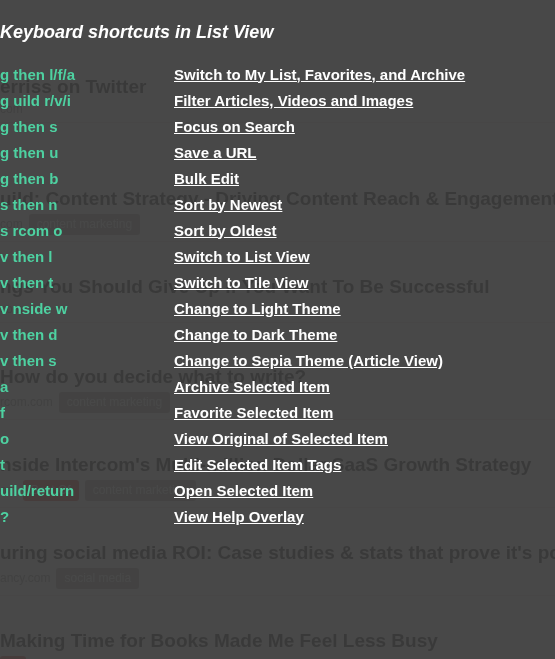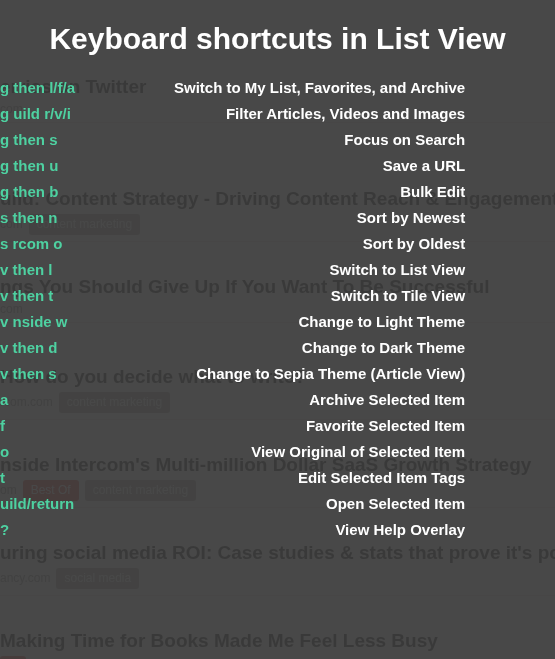--- a/index.html
+++ b/index.html
@@ -47,24 +47,25 @@
     line-height: 1.4;
   }
   .tag.red { background: #e0524c; }
   .overlay {
     position: absolute;
     inset: 0;
     background: rgba(58,58,58,0.93);
     color: #fff;
   }
   .title {
-    font-size: 30px;
+    font-size: 18px;
     font-weight: 600;
-    text-align: center;
+    text-align: left;
     margin: 22px auto 18px;
+    font-style: italic;
   }
   .shortcut-list {
     display: table;
     border-collapse: collapse;
   }
   .row {
     display: table-row;
   }
   .key {
     display: table-cell;
@@ -72,26 +73,27 @@
     color: #4ed1a1;
     font-weight: 700;
     font-size: 15px;
     padding: 4.5px 14px 4.5px 0;
     width: 160px;
     white-space: nowrap;
     vertical-align: middle;
   }
   .desc {
     display: table-cell;
-    text-align: right;
+    text-align: left;
     font-size: 15px;
     font-weight: 600;
     color: #fff;
     padding: 4.5px 0;
     vertical-align: middle;
+    text-decoration: underline;
   }
 </style>
 </head>
 <body>
 
 <div class="bg" id="bg">
     <div class="article" style="position: absolute; left: 0px; right: 0px; top: 70px;">
       <div class="article-title">erriss on Twitter</div>
       <div class="meta">
         <span>com</span>

